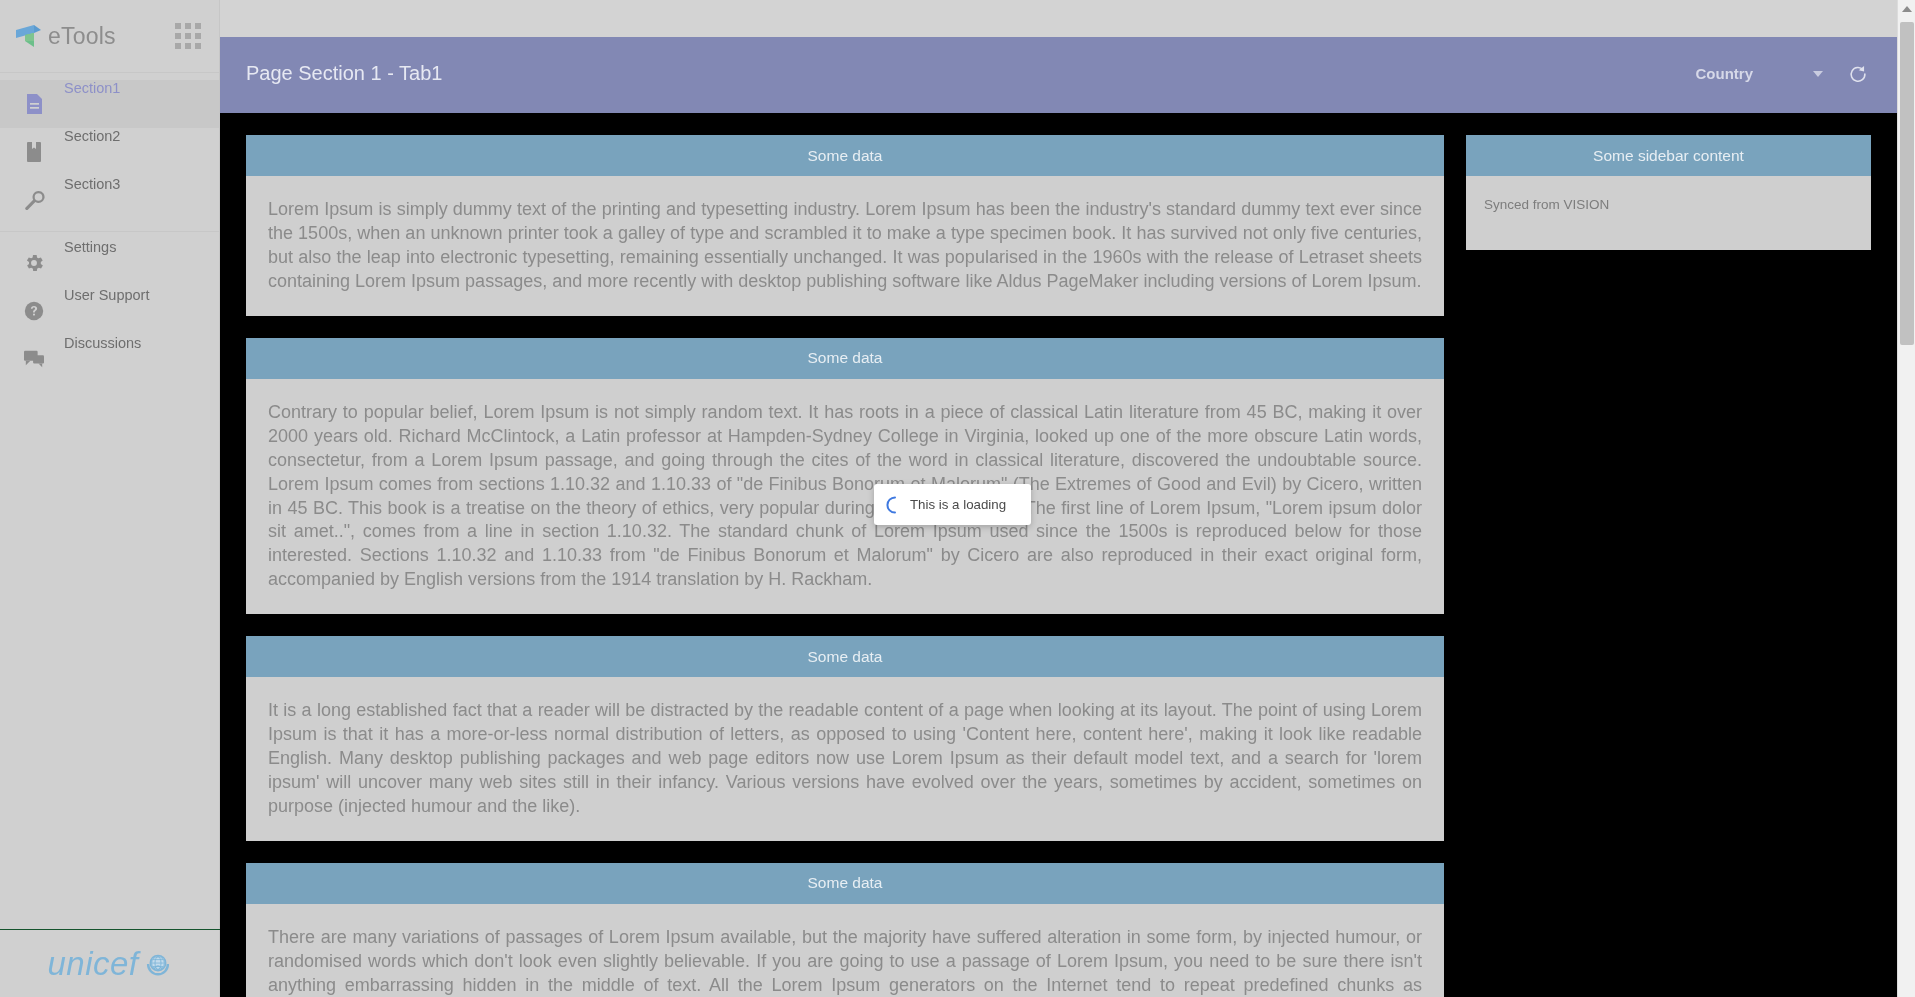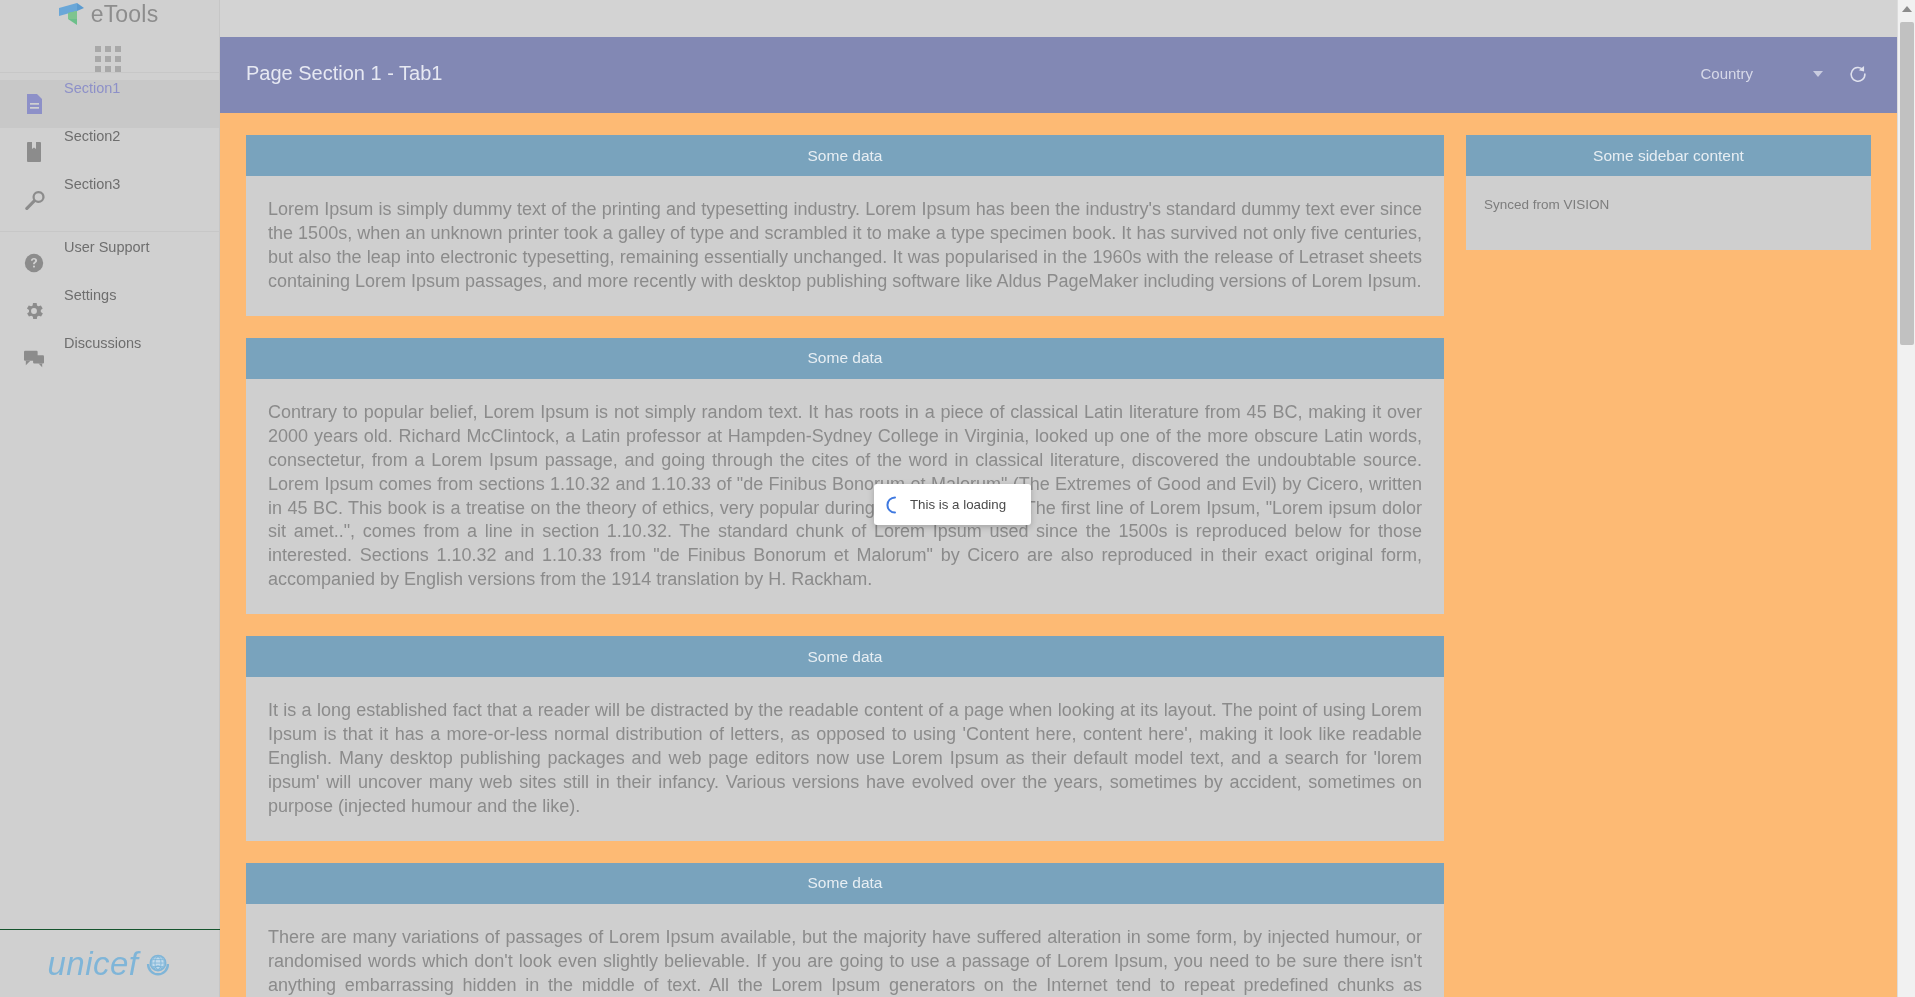--- a/index.html
+++ b/index.html
@@ -15,21 +15,20 @@
   #sidebar {
     position: absolute; left: 0; top: 0;
     width: 220px; height: 997px;
     background: #d0d0d0;
     border-right: 1px solid #c6c6c6;
   }
   #brandbar {
     height: 73px; display: flex; align-items: center;
     padding: 0 18px 0 14px; justify-content: space-between;
     border-bottom: 1px solid #c7c7c7;
-    flex-direction: column;
   }
   .brand-left { display: flex; align-items: center; gap: 4px; }
   .etools-mark { width: 30px; height: 28px; display:block; }
   .brand-name {
     font-size: 23px; color: #8d8d8d; letter-spacing: .2px;
   }
   #apps-grid {
     display: grid; grid-template-columns: repeat(3, 6px);
     grid-auto-rows: 6px; gap: 4px; cursor: pointer;
   }
@@ -68,21 +67,21 @@
     height: 113px; background: #8288b4; margin-top: 37px;
   }
   #header-top {
     height: 73px; display: flex; align-items: center;
     padding: 0 20px 0 26px; justify-content: space-between;
   }
   #page-title { font-size: 20px; color: #e6e8f2; font-weight: 400; }
   .head-right { display: flex; align-items: center; gap: 10px; }
   #country-select {
     display: flex; align-items: center; gap: 60px;
-    cursor: pointer; padding: 4px 6px;
+    cursor: pointer; padding: 4px 6px; font-weight: bold;
   }
   #country-select .cval { font-size: 15px; color: #d6d8e8; }
   .caret {
     width: 0; height: 0; border-left: 5px solid transparent;
     border-right: 5px solid transparent; border-top: 6px solid #c9cce0;
   }
   #refresh-btn { padding: 4px 8px; cursor: pointer; display:flex; }
 
   #tabbar {
     height: 40px; position: relative; display: flex; text-align: right;
@@ -95,21 +94,21 @@
   .tab.unsel { color: #c5c8de; }
   #tab-indicator {
     position: absolute; left: 0; bottom: 0; width: 50%;
     height: 3px; background: #8fd3e0;
   }
 
   
   #main {
     position: absolute; left: 220px; top: 113px; right: 18px; bottom: 0;
     display: flex; gap: 22px; padding: 22px 26px 0 26px;
-    background: #fdba74; overflow: hidden;
+    background: #000000; overflow: hidden;
   }
   #col-main { flex: 1 1 auto; min-width: 0; }
   #col-side { flex: 0 0 405px; }
 
   .card { margin-bottom: 22px; background: #cfcfcf; }
   .card-head {
     background: #79a3bd; color: #e7eef3;
     height: 41px; display: flex; align-items: center; justify-content: center;
     font-size: 15.5px;
   }
@@ -209,33 +208,33 @@
         <span class="lbl">Section3</span>
       </div>
     </div>
 
     <div class="nav-divider"></div>
 
     <div class="nav-group">
       <div class="nav-item">
         <span class="ic">
           <svg width="22" height="22" viewBox="0 0 24 24">
+              <path d="M19.4 13a7.8 7.8 0 0 0 0-2l2.1-1.6-2-3.5-2.5 1a7.6 7.6 0 0 0-1.7-1l-.4-2.6h-4l-.4 2.6c-.6.2-1.2.6-1.7 1l-2.5-1-2 3.5L6.6 11a7.8 7.8 0 0 0 0 2l-2.1 1.6 2 3.5 2.5-1c.5.4 1.1.8 1.7 1l.4 2.6h4l.4-2.6c.6-.2 1.2-.6 1.7-1l2.5 1 2-3.5zM12 15.2a3.2 3.2 0 1 1 0-6.4 3.2 3.2 0 0 1 0 6.4z" fill="currentColor"></path>
+            </svg>
+        </span>
+        <span class="lbl">Settings</span>
+      </div>
+      <div class="nav-item">
+        <span class="ic">
+          <svg width="22" height="22" viewBox="0 0 24 24">
               <circle cx="12" cy="12" r="10" fill="currentColor"></circle>
               <path d="M12 6.6c-2 0-3.3 1.2-3.4 2.9h1.9c.1-.8.6-1.3 1.4-1.3.8 0 1.3.5 1.3 1.2 0 .6-.3 1-1.1 1.5-.8.6-1.2 1.2-1.1 2.2v.4h1.9v-.3c0-.7.3-1.1 1.1-1.6.9-.6 1.4-1.3 1.4-2.3 0-1.6-1.3-2.7-3.4-2.7zm0 8.2a1.1 1.1 0 1 0 0 2.3 1.1 1.1 0 0 0 0-2.3z" fill="#d0d0d0"></path>
             </svg>
         </span>
         <span class="lbl">User Support</span>
-      </div>
-      <div class="nav-item">
-        <span class="ic">
-          <svg width="22" height="22" viewBox="0 0 24 24">
-              <path d="M19.4 13a7.8 7.8 0 0 0 0-2l2.1-1.6-2-3.5-2.5 1a7.6 7.6 0 0 0-1.7-1l-.4-2.6h-4l-.4 2.6c-.6.2-1.2.6-1.7 1l-2.5-1-2 3.5L6.6 11a7.8 7.8 0 0 0 0 2l-2.1 1.6 2 3.5 2.5-1c.5.4 1.1.8 1.7 1l.4 2.6h4l.4-2.6c.6-.2 1.2-.6 1.7-1l2.5 1 2-3.5zM12 15.2a3.2 3.2 0 1 1 0-6.4 3.2 3.2 0 0 1 0 6.4z" fill="currentColor"></path>
-            </svg>
-        </span>
-        <span class="lbl">Settings</span>
       </div>
       <div class="nav-item">
         <span class="ic">
           <svg width="22" height="20" viewBox="0 0 24 22">
               <rect x="1" y="2" width="15" height="11" rx="1.2" fill="currentColor"></rect>
               <path d="M3 13l0 5 5-5z" fill="currentColor"></path>
               <rect x="11" y="7" width="12" height="9" rx="1.2" fill="currentColor"></rect>
               <path d="M21 16l0 4-4-4z" fill="currentColor"></path>
             </svg>
         </span>

